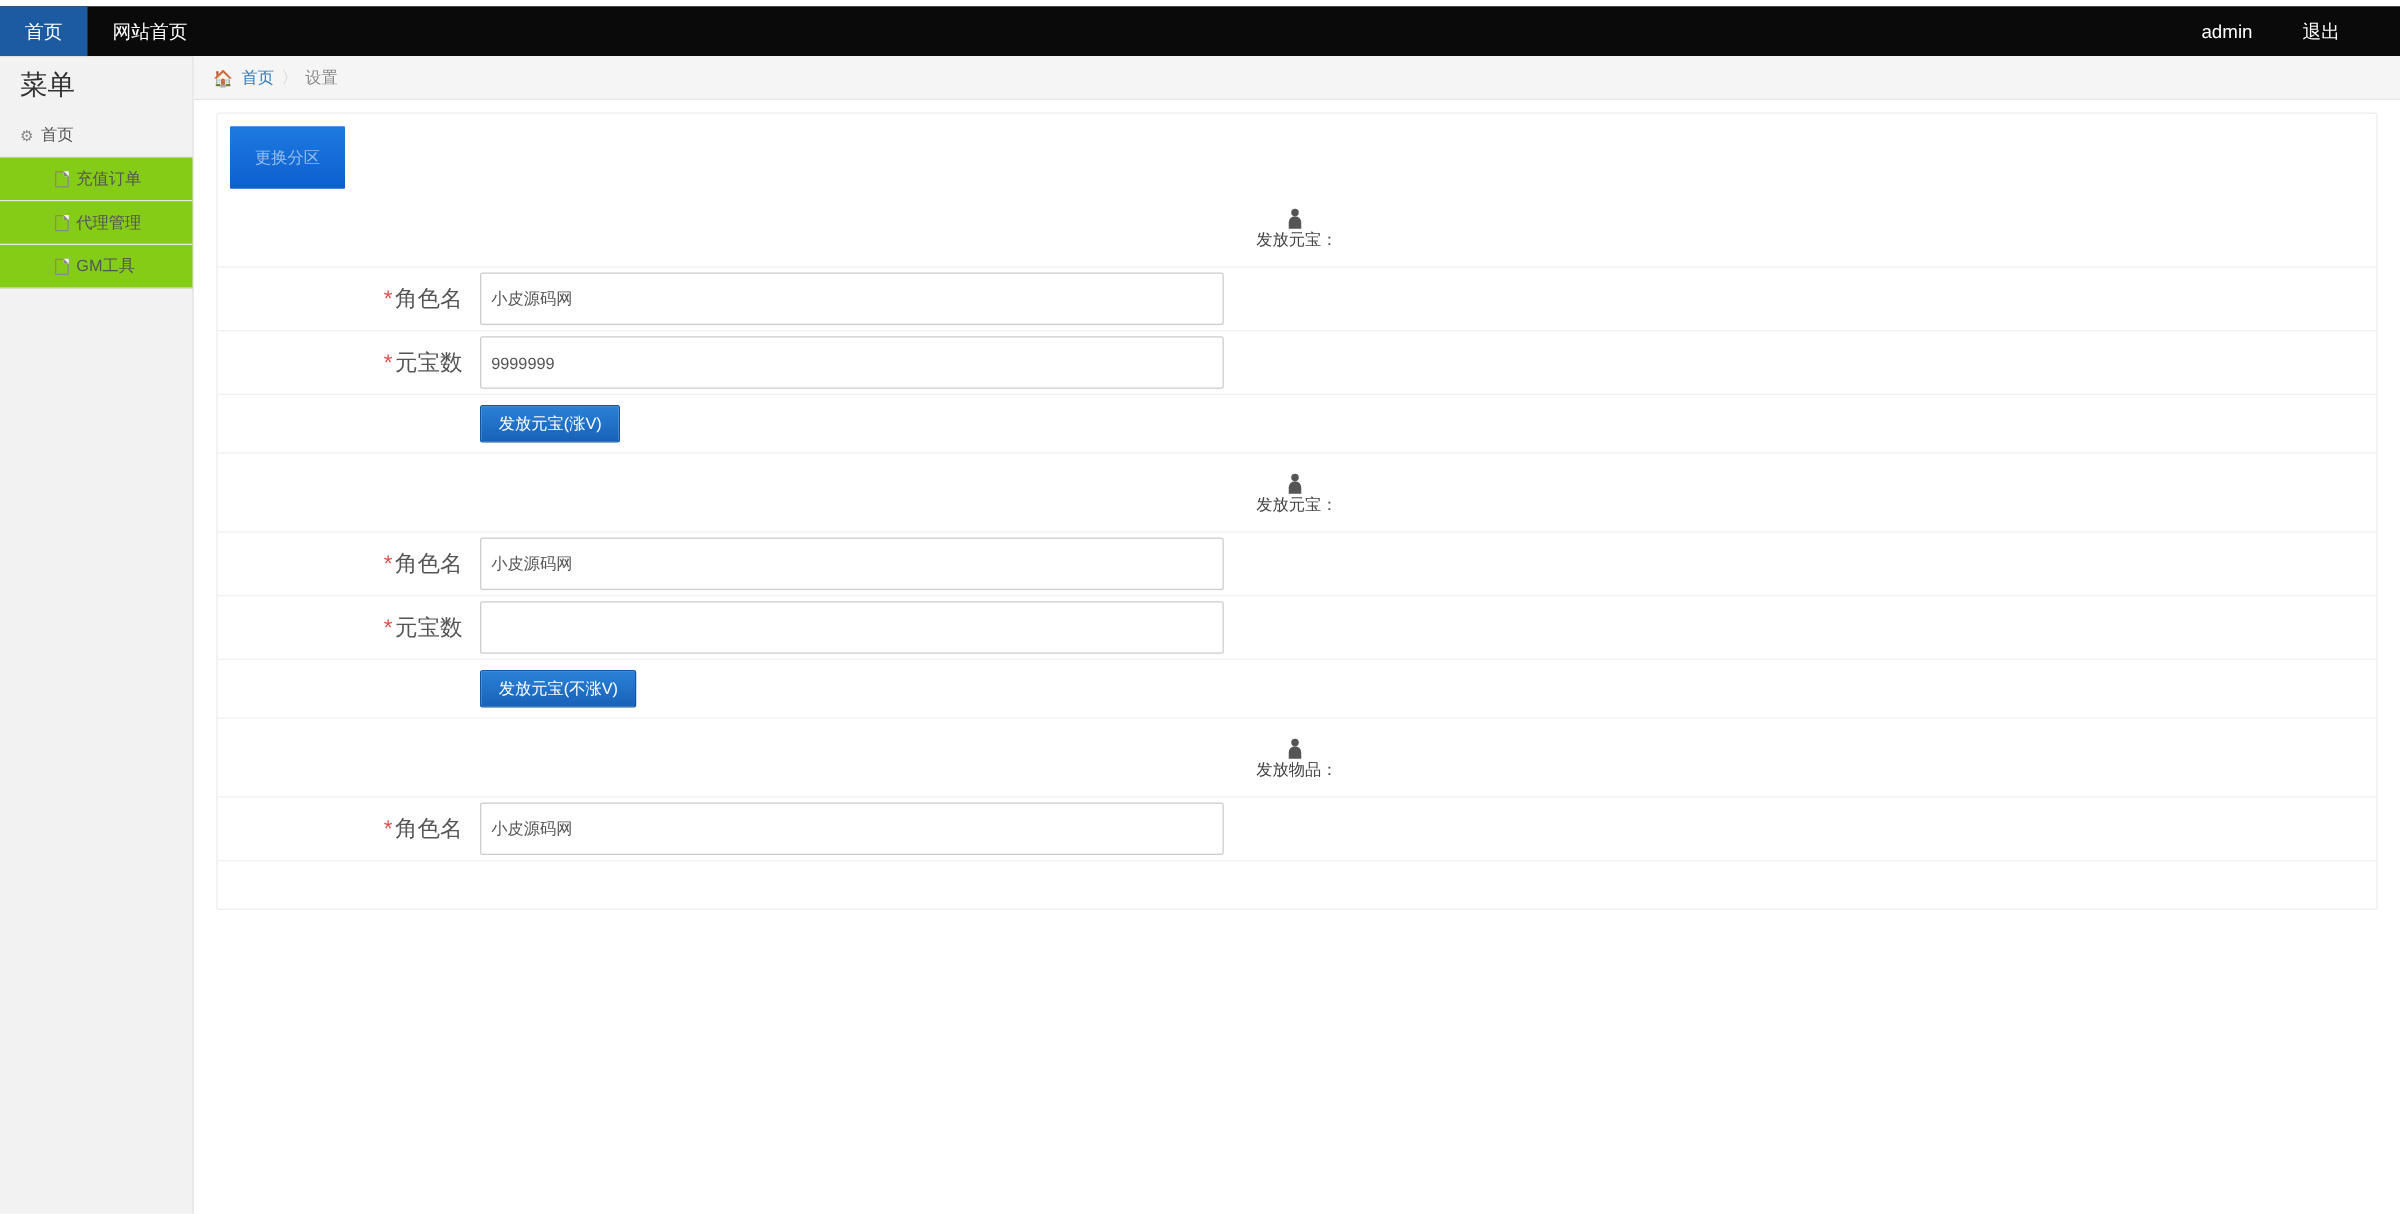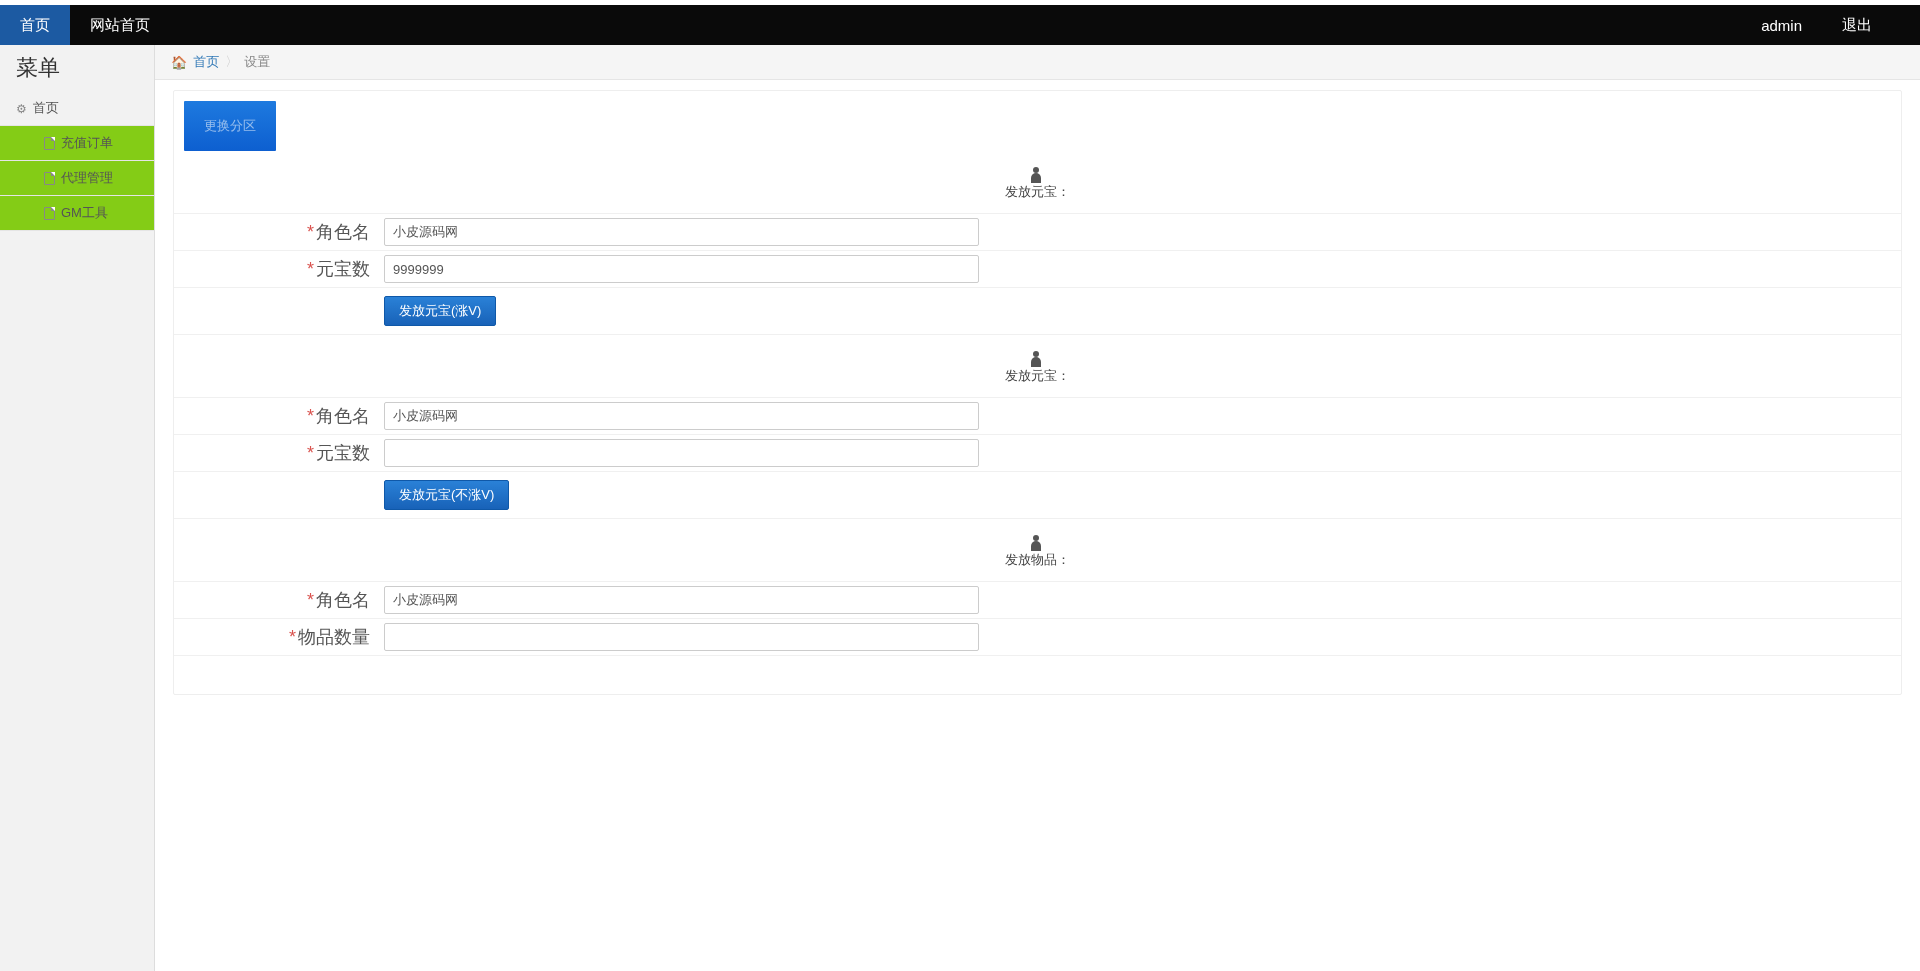--- a/index.html
+++ b/index.html
@@ -155,21 +155,21 @@
   padding-right: 14px;
   font-size: 18px;
   color: #555;
 }
 .form-label .req { color: #d9534f; margin-right: 2px; }
 .form-input {
   flex: 0 0 595px;
 }
 .form-input input[type=text] {
   width: 100%;
-  height: 28px;
+  height: 42px;
   border: 1px solid #ccc;
   border-radius: 2px;
   padding: 2px 8px;
   font-size: 13px;
   color: #555;
   outline: none;
 }
 .form-btn {
   background: linear-gradient(#2a81d7, #1862b8);
   border: 1px solid #0f58a8;
@@ -275,22 +275,18 @@
         
         <div class="section-block">
           <div class="section-title">
             <span class="icon-user"></span>
             <span>发放物品：</span>
           </div>
           <div class="form-row">
             <div class="form-label"><span class="req">*</span><span>角色名</span></div>
             <div class="form-input"><input type="text" value="小皮源码网" style=""></div>
           </div>
-          <div class="form-row">
-            <div class="form-label"><span class="req">*</span><span>物品数量</span></div>
-            <div class="form-input"><input type="text" value="" style=""></div>
-          </div>
         </div>
 
       </div>
     </div>
   </main>
 </div>
 
 </body></html>

